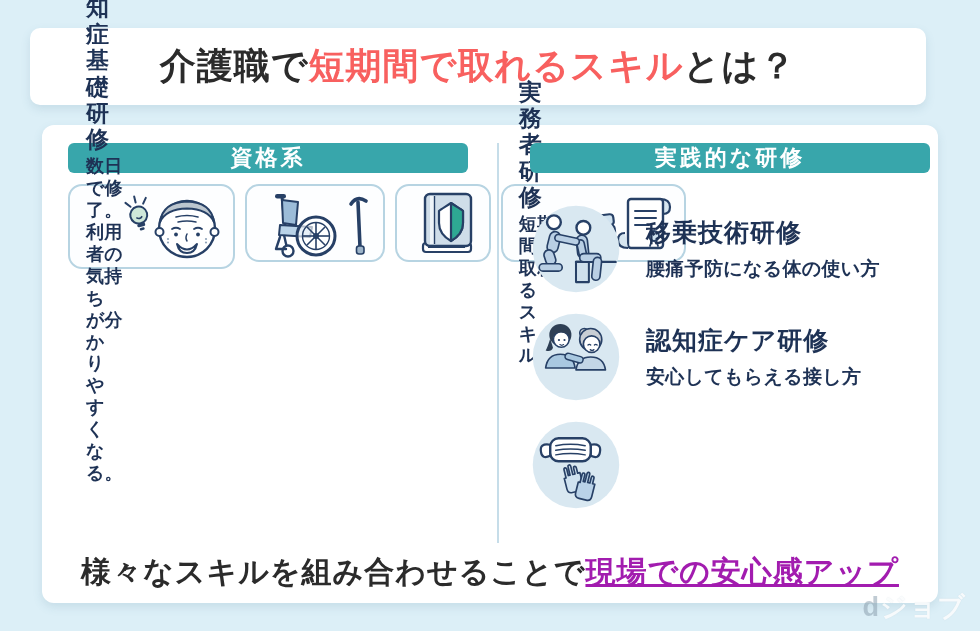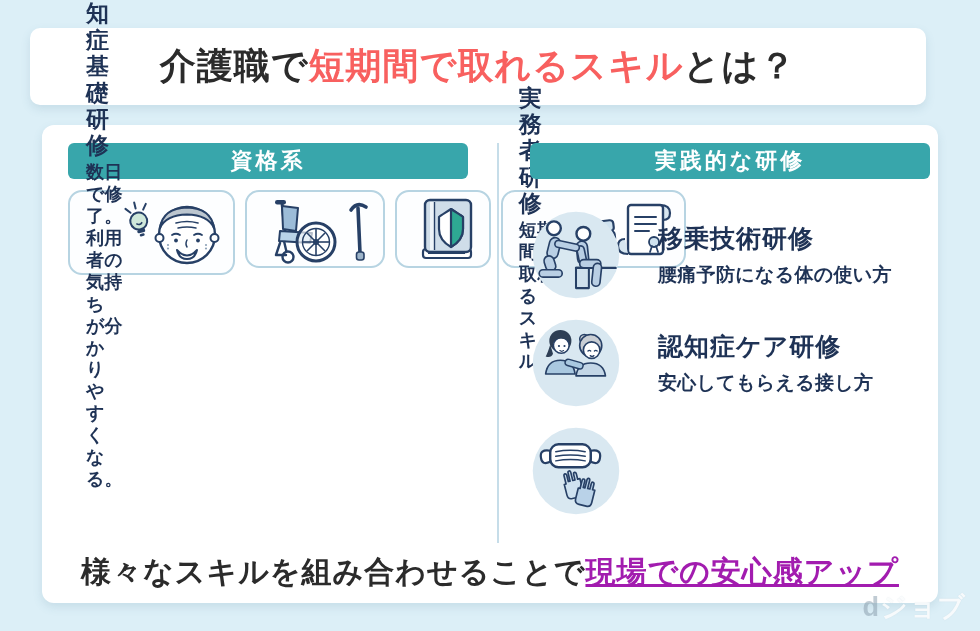--- a/index.html
+++ b/index.html
@@ -24,21 +24,21 @@
   }
   .main-title .hl{color:#f8605f;}
 
   
   .main-card{
     position:absolute;left:42px;top:125px;width:896px;height:478px;
     background:#ffffff;border-radius:12px;
     box-shadow:0 4px 10px rgba(90,130,155,.16);
   }
   .col-header{
-    height:36px;border-radius:6px;background:#38a6ab;
+    height:30px;border-radius:6px;background:#38a6ab;
     display:flex;align-items:center;justify-content:center;
     color:#ffffff;font-size:22px;font-weight:bold;letter-spacing:3px;
   }
   .divider{
     position:absolute;left:455px;top:18px;width:2px;height:400px;
     background:#c6dde9;
   }
 
   
   .left-col{position:absolute;left:26px;top:18px;width:400px;}
@@ -52,21 +52,21 @@
   .cert-box.h1{height:85px;}
   .cert-box.h2{height:78px;}
   .box-text{flex:1 1 auto;min-width:0;}
   .box-title{font-size:23px;font-weight:bold;color:#1e3255;letter-spacing:.5px;line-height:1.15;}
   .box-desc{font-size:18px;font-weight:600;color:#1e3255;line-height:1.22;margin-top:3px;letter-spacing:.2px;}
   .box-icon{flex:0 0 auto;display:flex;align-items:center;justify-content:center;}
 
   
   .right-col{position:absolute;left:488px;top:18px;width:400px;}
   .train-items{display:flex;flex-direction:column;gap:16px;margin-top:30px;}
-  .train-item{display:flex;align-items:center;gap:36px;}
+  .train-item{display:flex;align-items:center;gap:24px;}
   .circle-icon{flex:0 0 auto;width:92px;height:92px;}
   .item-title{font-size:25px;font-weight:bold;color:#1e3255;letter-spacing:1px;}
   .item-desc{font-size:19px;font-weight:600;color:#1e3255;margin-top:7px;letter-spacing:.3px;}
 
   
   .footer-msg{
     position:absolute;left:0;top:427px;width:100%;
     text-align:center;font-size:30px;font-weight:bold;letter-spacing:1px;
     color:#2b2b2b;white-space:nowrap;
   }

